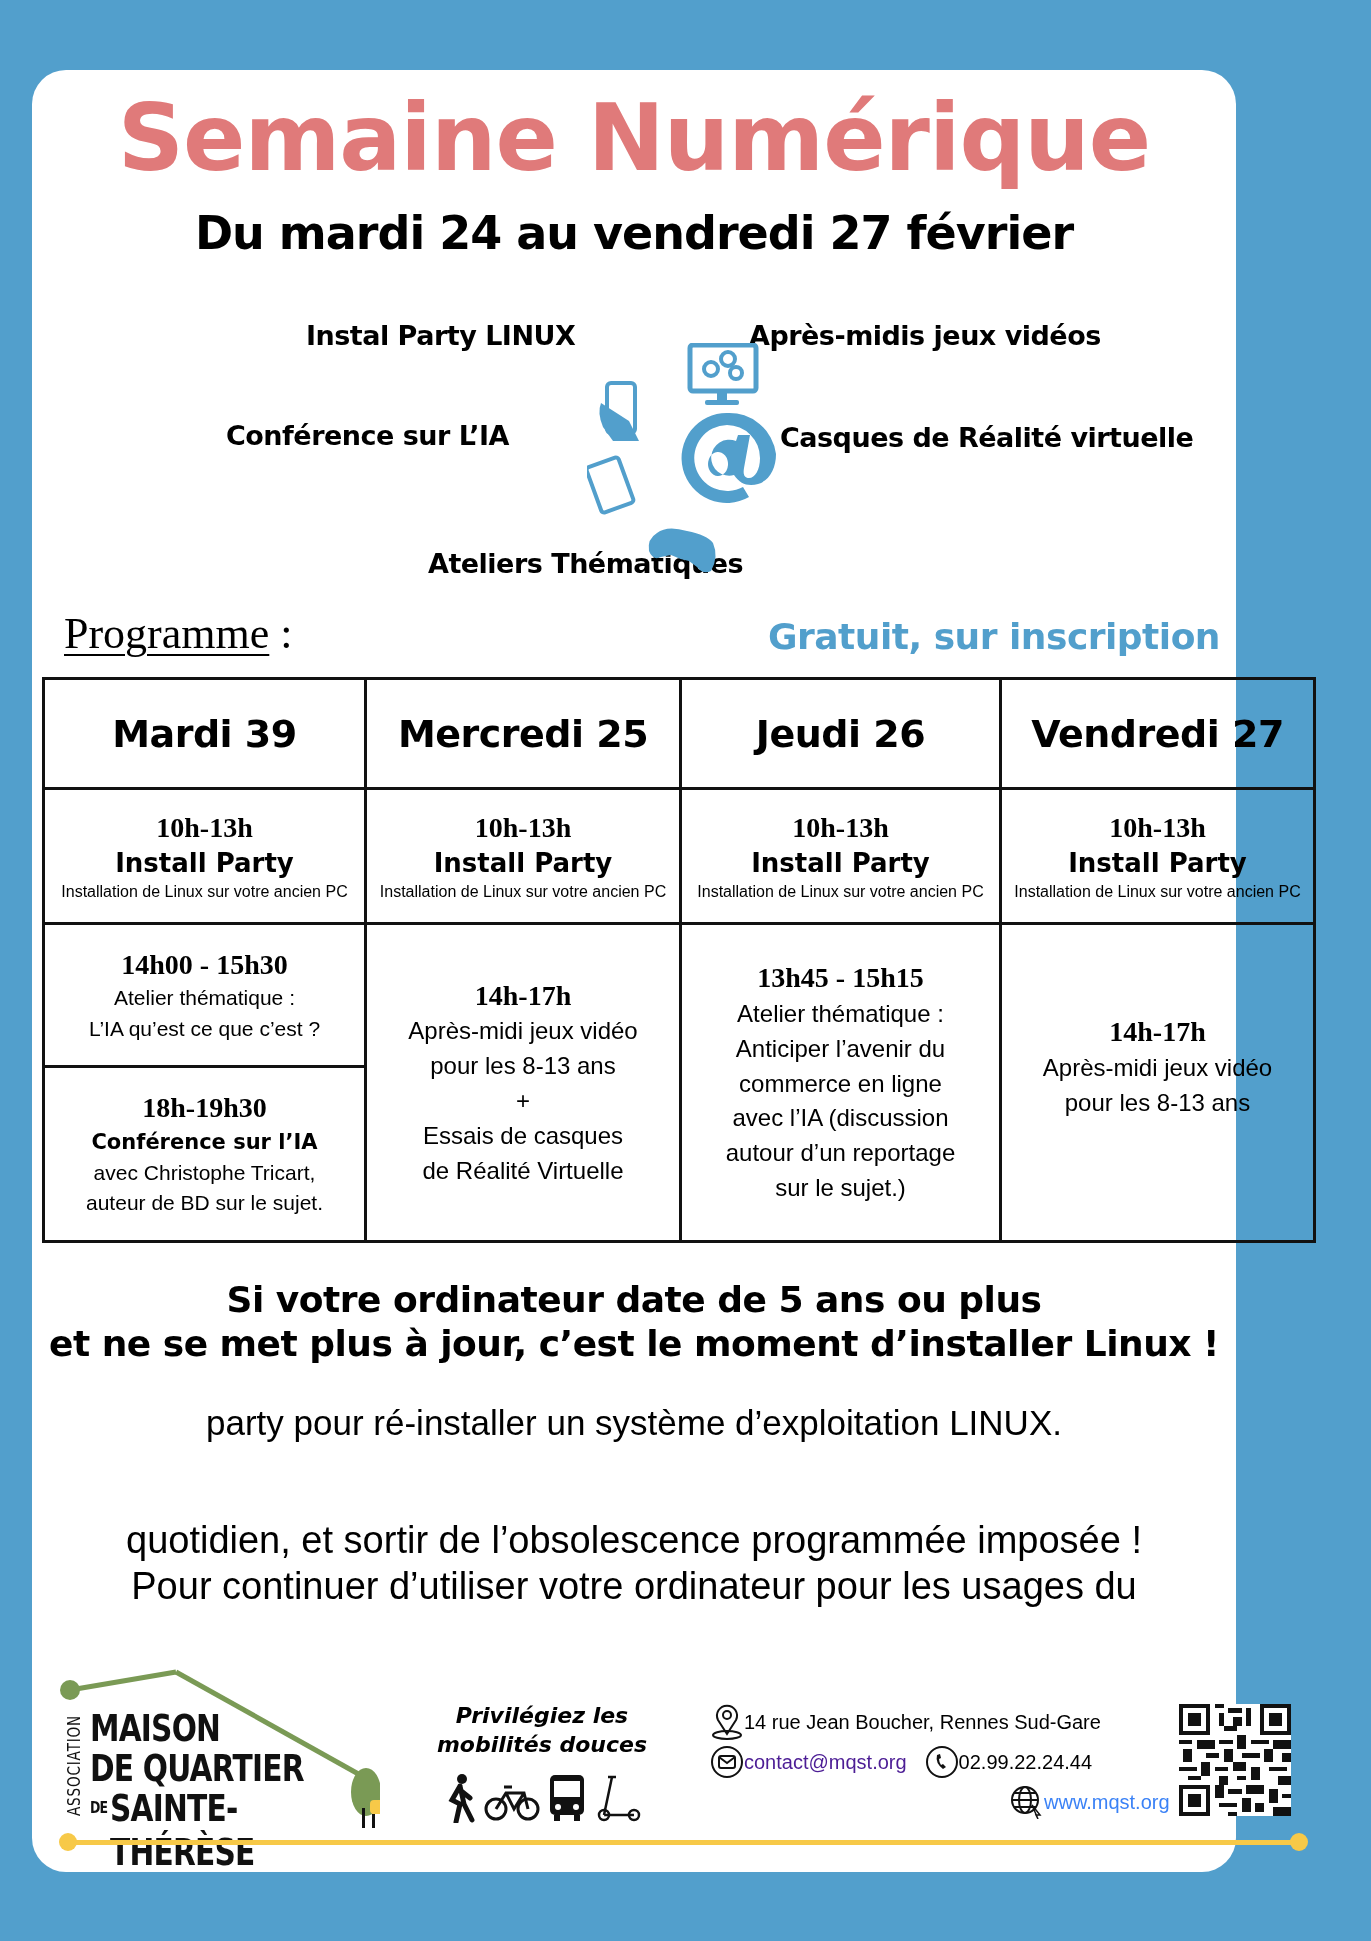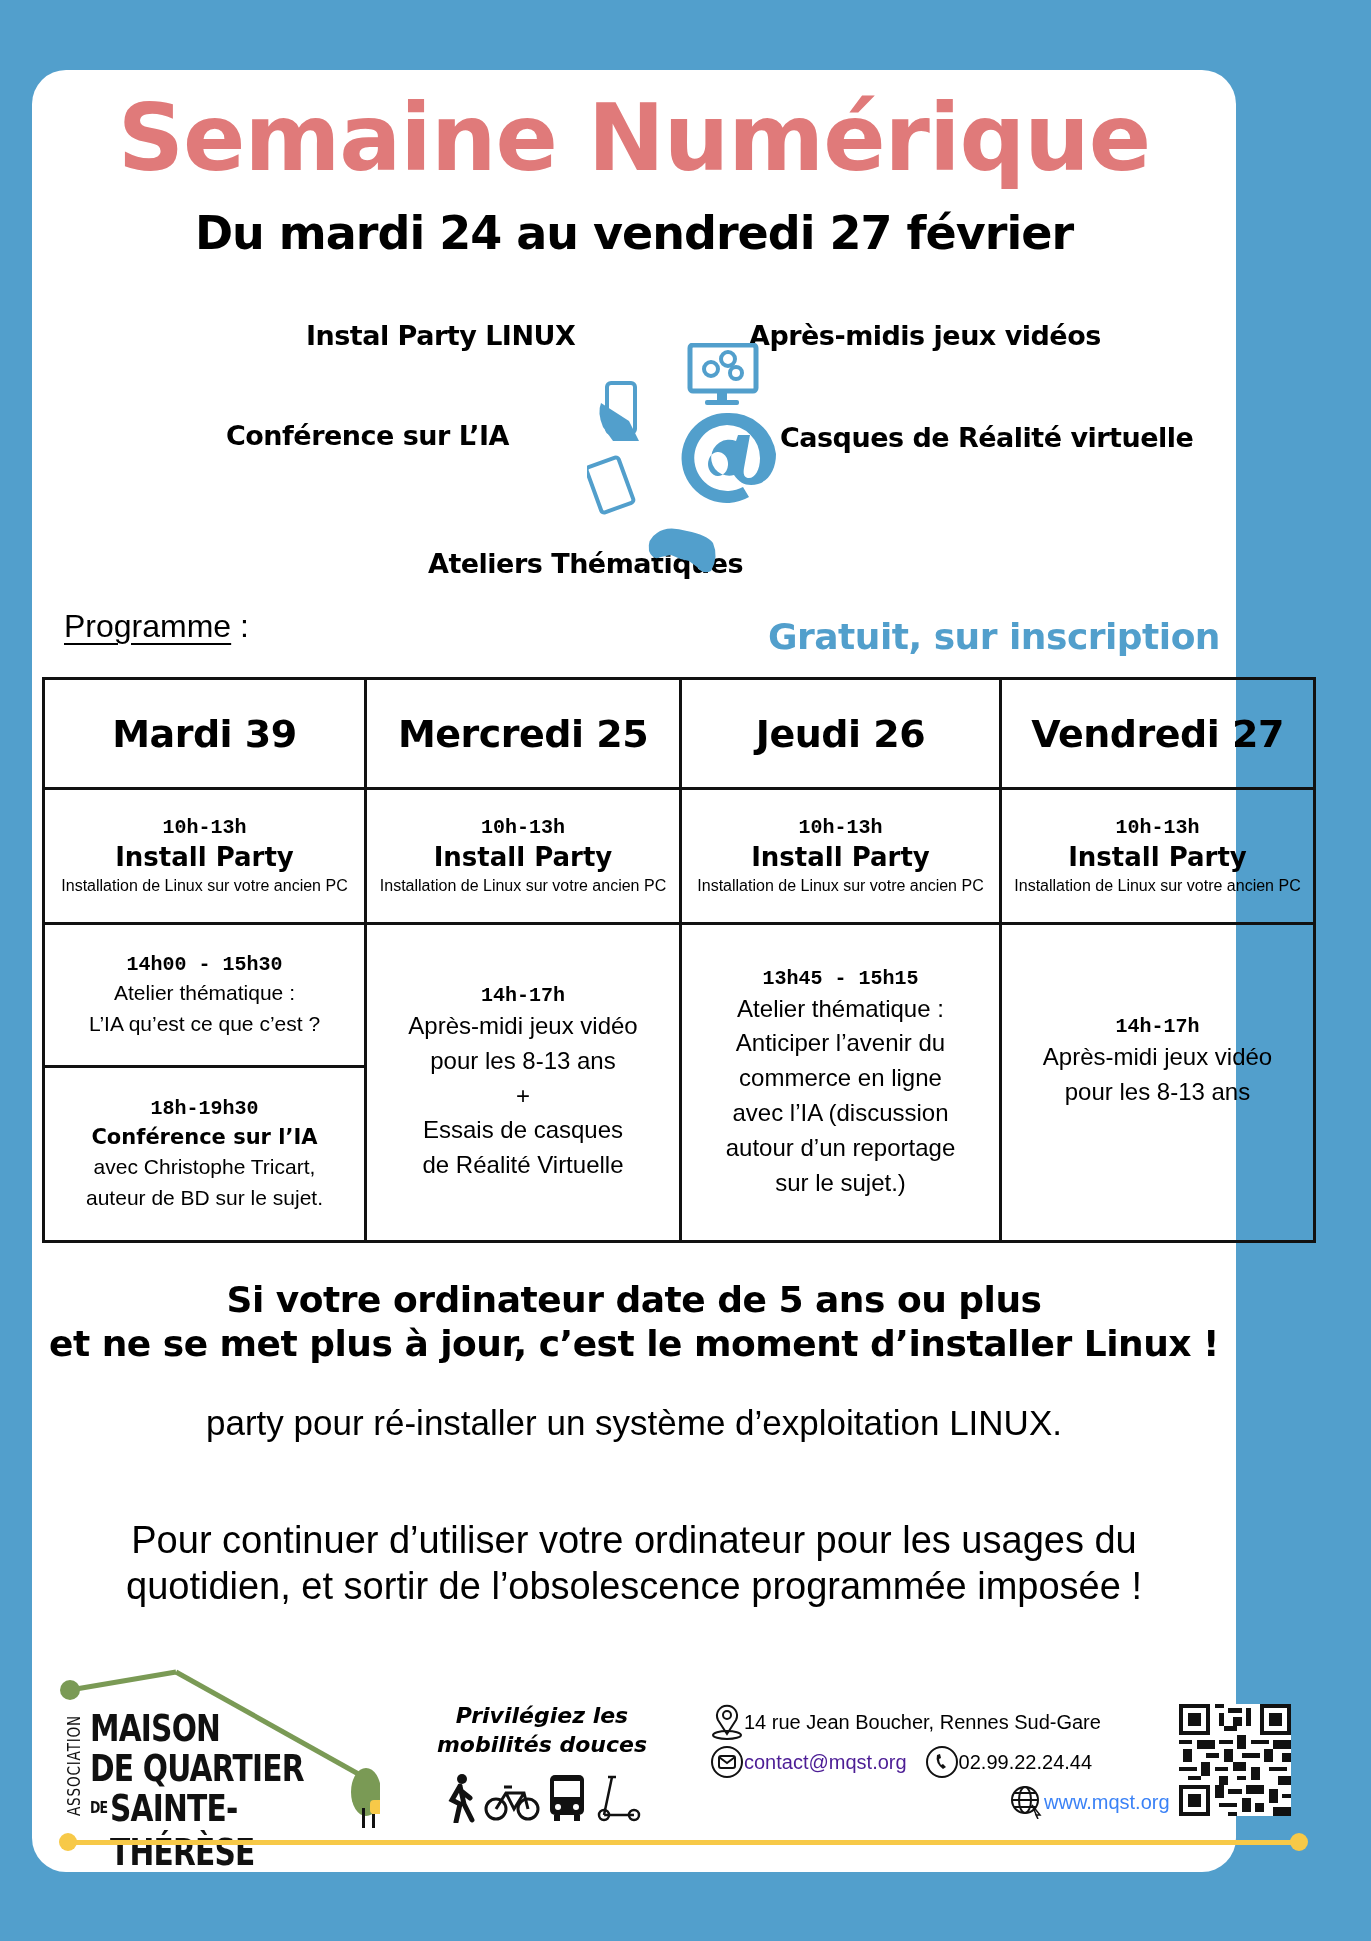--- a/index.html
+++ b/index.html
@@ -18,38 +18,38 @@
       position: absolute; left: 0; right: 0; top: 136px; text-align: center;
       font-family: "DejaVu Sans", sans-serif; font-weight: bold;
       font-size: 46px; letter-spacing: -1px; line-height: 1.2;
     }
     .topic {
       position: absolute; font-family: "DejaVu Sans", sans-serif; font-weight: bold;
       font-size: 27px; letter-spacing: -0.5px; white-space: nowrap;
     }
     .hero { position: absolute; left: 555px; top: 273px; width: 200px; height: 240px; }
     .prog-label {
-      position: absolute; left: 32px; top: 538px; font-size: 32px;
-      font-family: Liberation Sans, sans-serif;
+      position: absolute; left: 32px; top: 538px; font-size: 44px;
+      font-family: Liberation Serif, serif;
     }
     .prog-label .u { text-decoration: underline; text-decoration-thickness: 2px; text-underline-offset: 6px; }
     .free {
       position: absolute; right: 16px; top: 546px; font-family: "DejaVu Sans", sans-serif;
       font-weight: bold; font-size: 36px; color: #529fcc; letter-spacing: -0.5px;
     }
     table.prog {
       position: absolute; left: 10px; top: 607px; width: 1271px;
       border-collapse: collapse; table-layout: fixed;
     }
     table.prog td, table.prog th { border: 3px solid #111; text-align: center; vertical-align: middle; }
     table.prog th {
       height: 110px; font-family: "DejaVu Sans", sans-serif; font-weight: bold;
       font-size: 38px; letter-spacing: -0.5px;
     }
-    .cell-time { font-family: Liberation Mono, monospace; font-weight: bold; font-size: 20px; line-height: 1.35; }
+    .cell-time { font-family: Liberation Serif, serif; font-weight: bold; font-size: 28px; line-height: 1.35; }
     .cell-title { font-family: "DejaVu Sans", sans-serif; font-weight: bold; font-size: 26px; line-height: 1.3; }
     .cell-sub { font-size: 16px; line-height: 1.4; }
     .cell-body { font-size: 24px; line-height: 1.45; }
     .cell-bold { font-family: "DejaVu Sans", sans-serif; font-weight: bold; font-size: 21px; line-height: 1.45; }
     .row-install td { height: 135px; }
     .row-am1 td.split { height: 143px; }
     .row-am2 td { height: 175px; }
     .callout {
       position: absolute; left: 0; right: 0; top: 1208px; text-align: center;
       font-family: "DejaVu Sans", sans-serif; font-weight: bold; font-size: 36px;
@@ -203,22 +203,22 @@
 
   <div class="callout">
     <div>Si votre ordinateur date de 5 ans ou plus</div>
     <div>et ne se met plus à jour, c’est le moment d’installer Linux !</div>
   </div>
 
   <div class="para p1">
     <div>party pour ré-installer un système d’exploitation LINUX.</div>
   </div>
   <div class="para p2">
+    <div>quotidien, et sortir de l’obsolescence programmée imposée !</div>
     <div>Pour continuer d’utiliser votre ordinateur pour les usages du</div>
-    <div>quotidien, et sortir de l’obsolescence programmée imposée !</div>
   </div>
 
   <div class="logo">
     <svg width="330" height="160" style="position:absolute;left:0;top:0">
       <line x1="20" y1="22" x2="126" y2="4" stroke="#7a9a55" stroke-width="5"></line>
       <line x1="126" y1="4" x2="312" y2="108" stroke="#7a9a55" stroke-width="5"></line>
       <circle cx="20" cy="22" r="10" fill="#7a9a55"></circle>
       <ellipse cx="316" cy="124" rx="15" ry="24" fill="#7a9a55"></ellipse>
       <rect x="312" y="140" width="3" height="22" fill="#111"></rect>
       <rect x="322" y="146" width="3" height="16" fill="#111"></rect>

